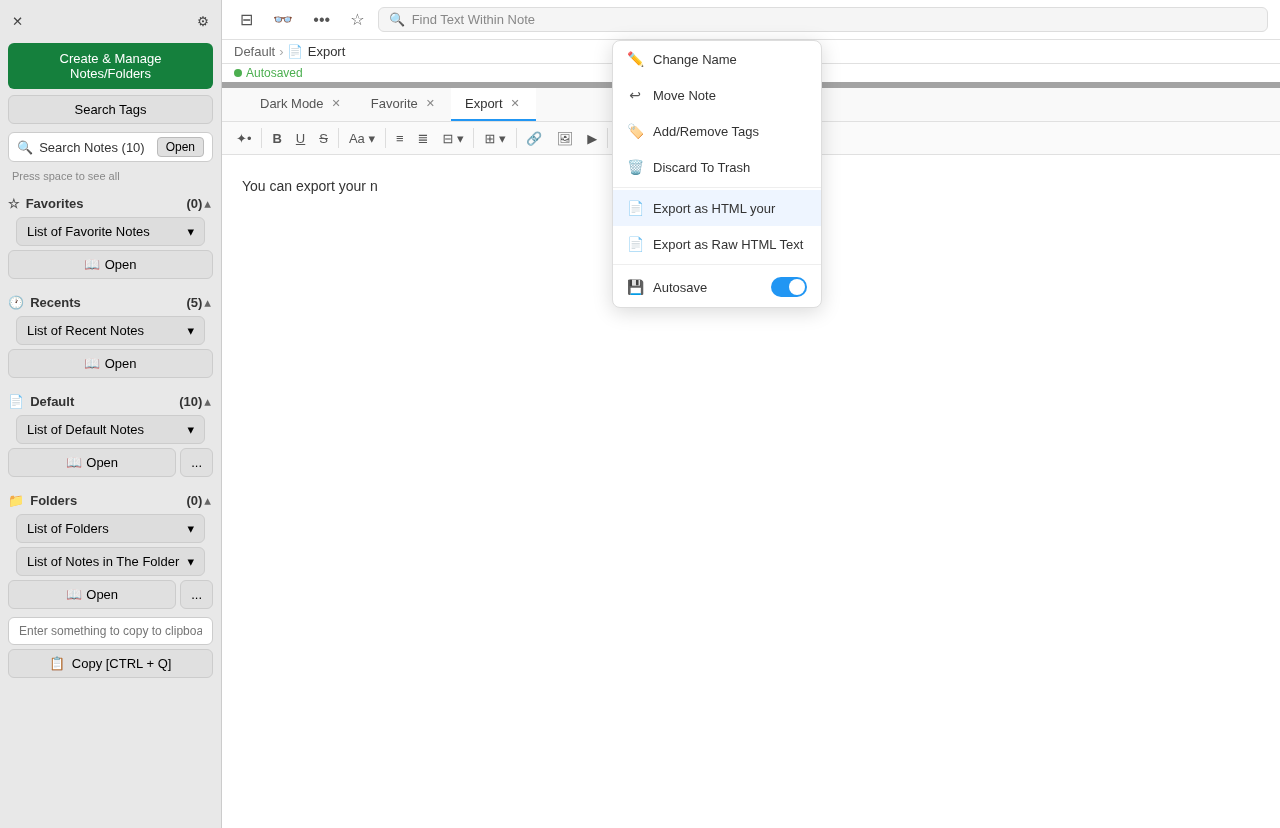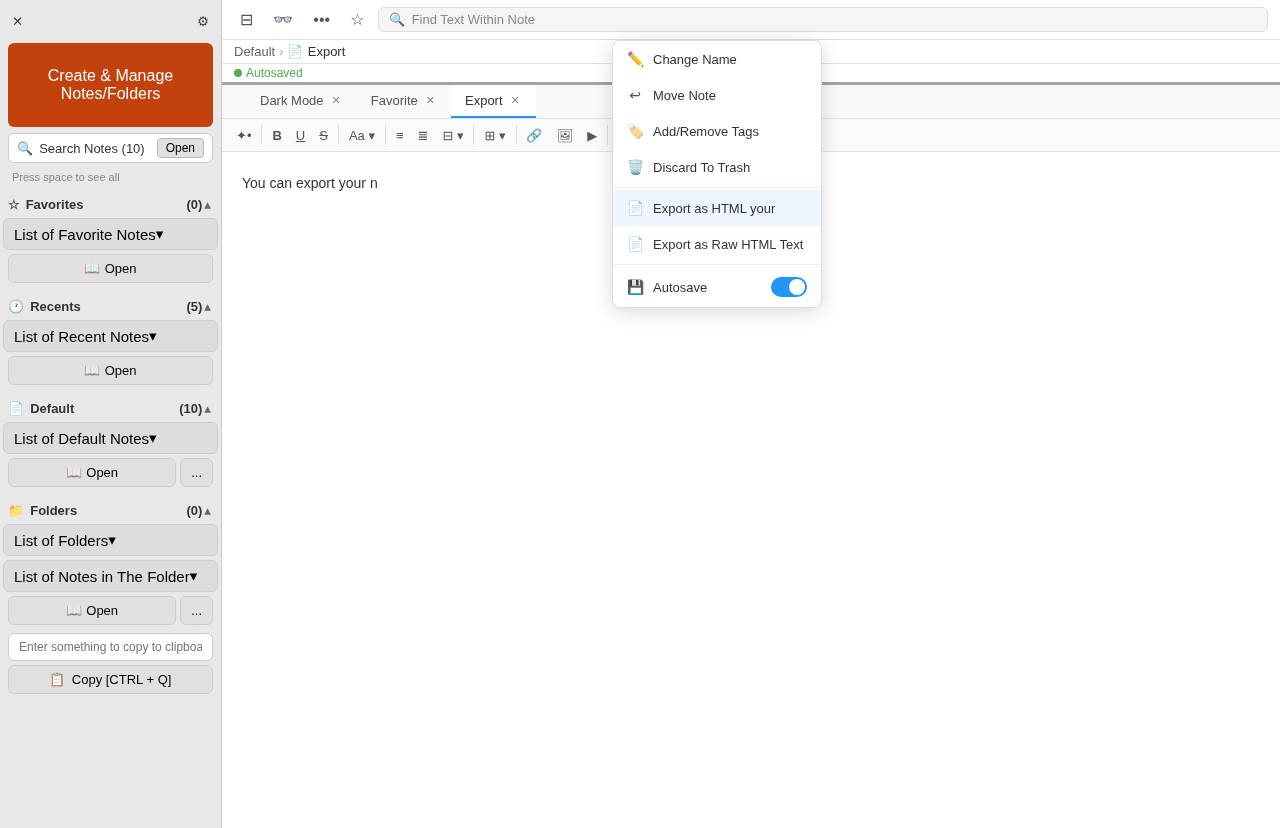--- a/index.html
+++ b/index.html
@@ -30,26 +30,26 @@
       padding: 4px;
       border-radius: 4px;
       display: flex;
       align-items: center;
       justify-content: center;
       color: #444;
     }
 
     .create-btn {
       margin: 0 8px 6px;
-      background: #c2410c;
+      background: #15803d;
       color: white;
       border: none;
       border-radius: 6px;
-      padding: 24px 10px;
-      font-size: 16px;
+      padding: 8px 10px;
+      font-size: 13px;
       cursor: pointer;
       font-weight: 500;
     }
 
     .search-tags-btn {
       margin: 0 8px 8px;
       background: #e0e0e0;
       border: 1px solid #ccc;
       border-radius: 6px;
       padding: 6px 10px;
@@ -95,29 +95,30 @@
     .section-header .section-title { flex: 1; }
     .collapse-btn {
       background: none;
       border: none;
       cursor: pointer;
       color: #666;
       padding: 2px;
     }
 
     .list-dropdown {
-      margin: 0 3px 4px;
+      margin: 0 16px 4px;
       background: #ddd;
       border: 1px solid #ccc;
       border-radius: 6px;
       padding: 6px 10px;
       display: flex;
-      align-items: center;
-      cursor: pointer;
-      font-size: 15px;
+      justify-content: space-between;
+      align-items: center;
+      cursor: pointer;
+      font-size: 13px;
     }
 
     .open-btn-row {
       margin: 0 8px 8px;
       display: flex;
       gap: 4px;
     }
     .open-btn {
       flex: 1;
       background: #e0e0e0;
@@ -219,21 +220,21 @@
     .breadcrumb-bar .sep { color: #aaa; }
     .breadcrumb-bar .current { font-weight: 500; color: #333; }
 
     .autosave-bar {
       display: flex;
       align-items: center;
       padding: 2px 12px;
       font-size: 12px;
       color: #4caf50;
       gap: 4px;
-      border-bottom: 3px solid #a3a3a3;
+      border-bottom: 6px solid #a3a3a3;
     }
     .autosave-dot { width: 8px; height: 8px; border-radius: 50%; background: #4caf50; }
 
     .tabs-bar {
       display: flex;
       align-items: center;
       padding: 0 24px;
       border-bottom: 1px solid #e0e0e0;
       background: #f9f9f9;
     }
@@ -342,20 +343,21 @@
     <button class="icon-btn" title="Close">
       <span>✕</span>
     </button>
     <button class="icon-btn" title="Settings">
       <span>⚙</span>
     </button>
   </div>
 
   <button class="create-btn">Create &amp; Manage Notes/Folders</button>
 
+  <button class="search-tags-btn">Search Tags</button>
 
   <div class="search-notes-bar">
     <span class="search-icon">🔍</span>
     <span class="search-notes-label">Search Notes (10)</span>
     <button class="open-search-btn">Open</button>
   </div>
   <div style="padding: 0 12px 6px; font-size: 11px; color: #888;">Press space to see all</div>
 
   <div class="sidebar-scroll">
 

